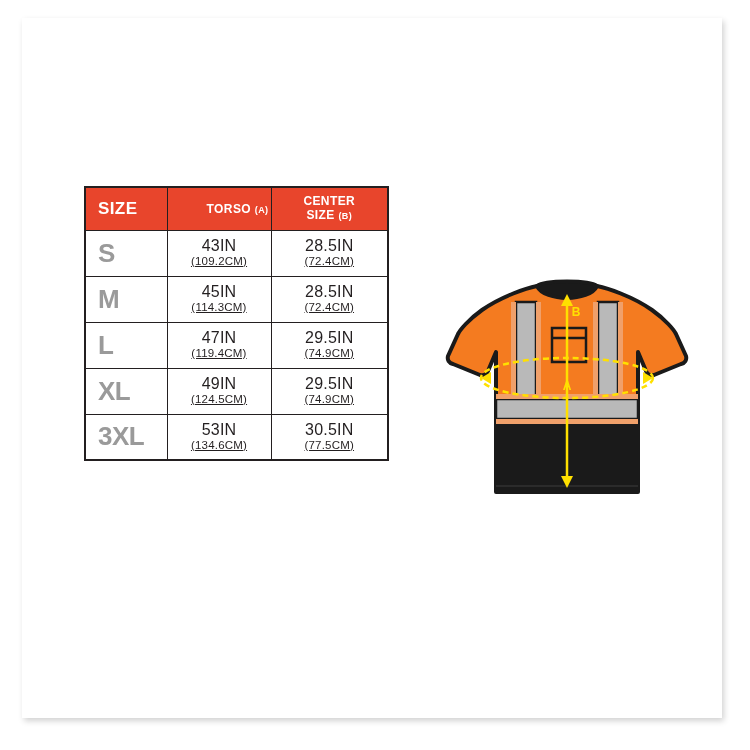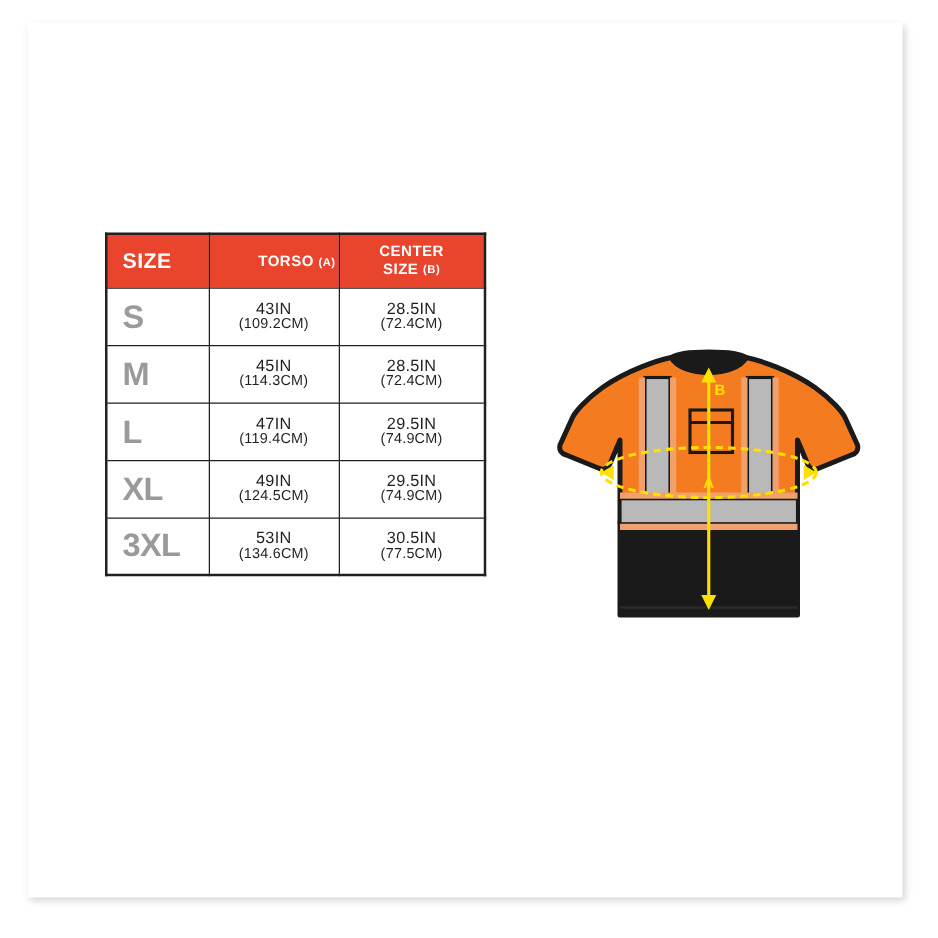--- a/index.html
+++ b/index.html
@@ -59,30 +59,31 @@
   }
   #size-table tbody td.size-cell {
     text-align: left;
     padding-left: 12px;
     font-size: 26px;
     font-weight: bold;
     color: #9a9a9a;
     letter-spacing: -0.5px;
   }
   .meas-main {
-    font-size: 13px;
+    font-size: 16px;
     color: #231f20;
     line-height: 1.05;
     letter-spacing: 0.2px;
   }
   .meas-sub {
     font-size: 11.5px;
     color: #231f20;
     line-height: 1.15;
     letter-spacing: 0.2px;
+    text-decoration: underline;
   }
 
   
   #shirt-figure {
     position: absolute;
     left: 420px;
     top: 250px;
     width: 250px;
     height: 250px;
   }

